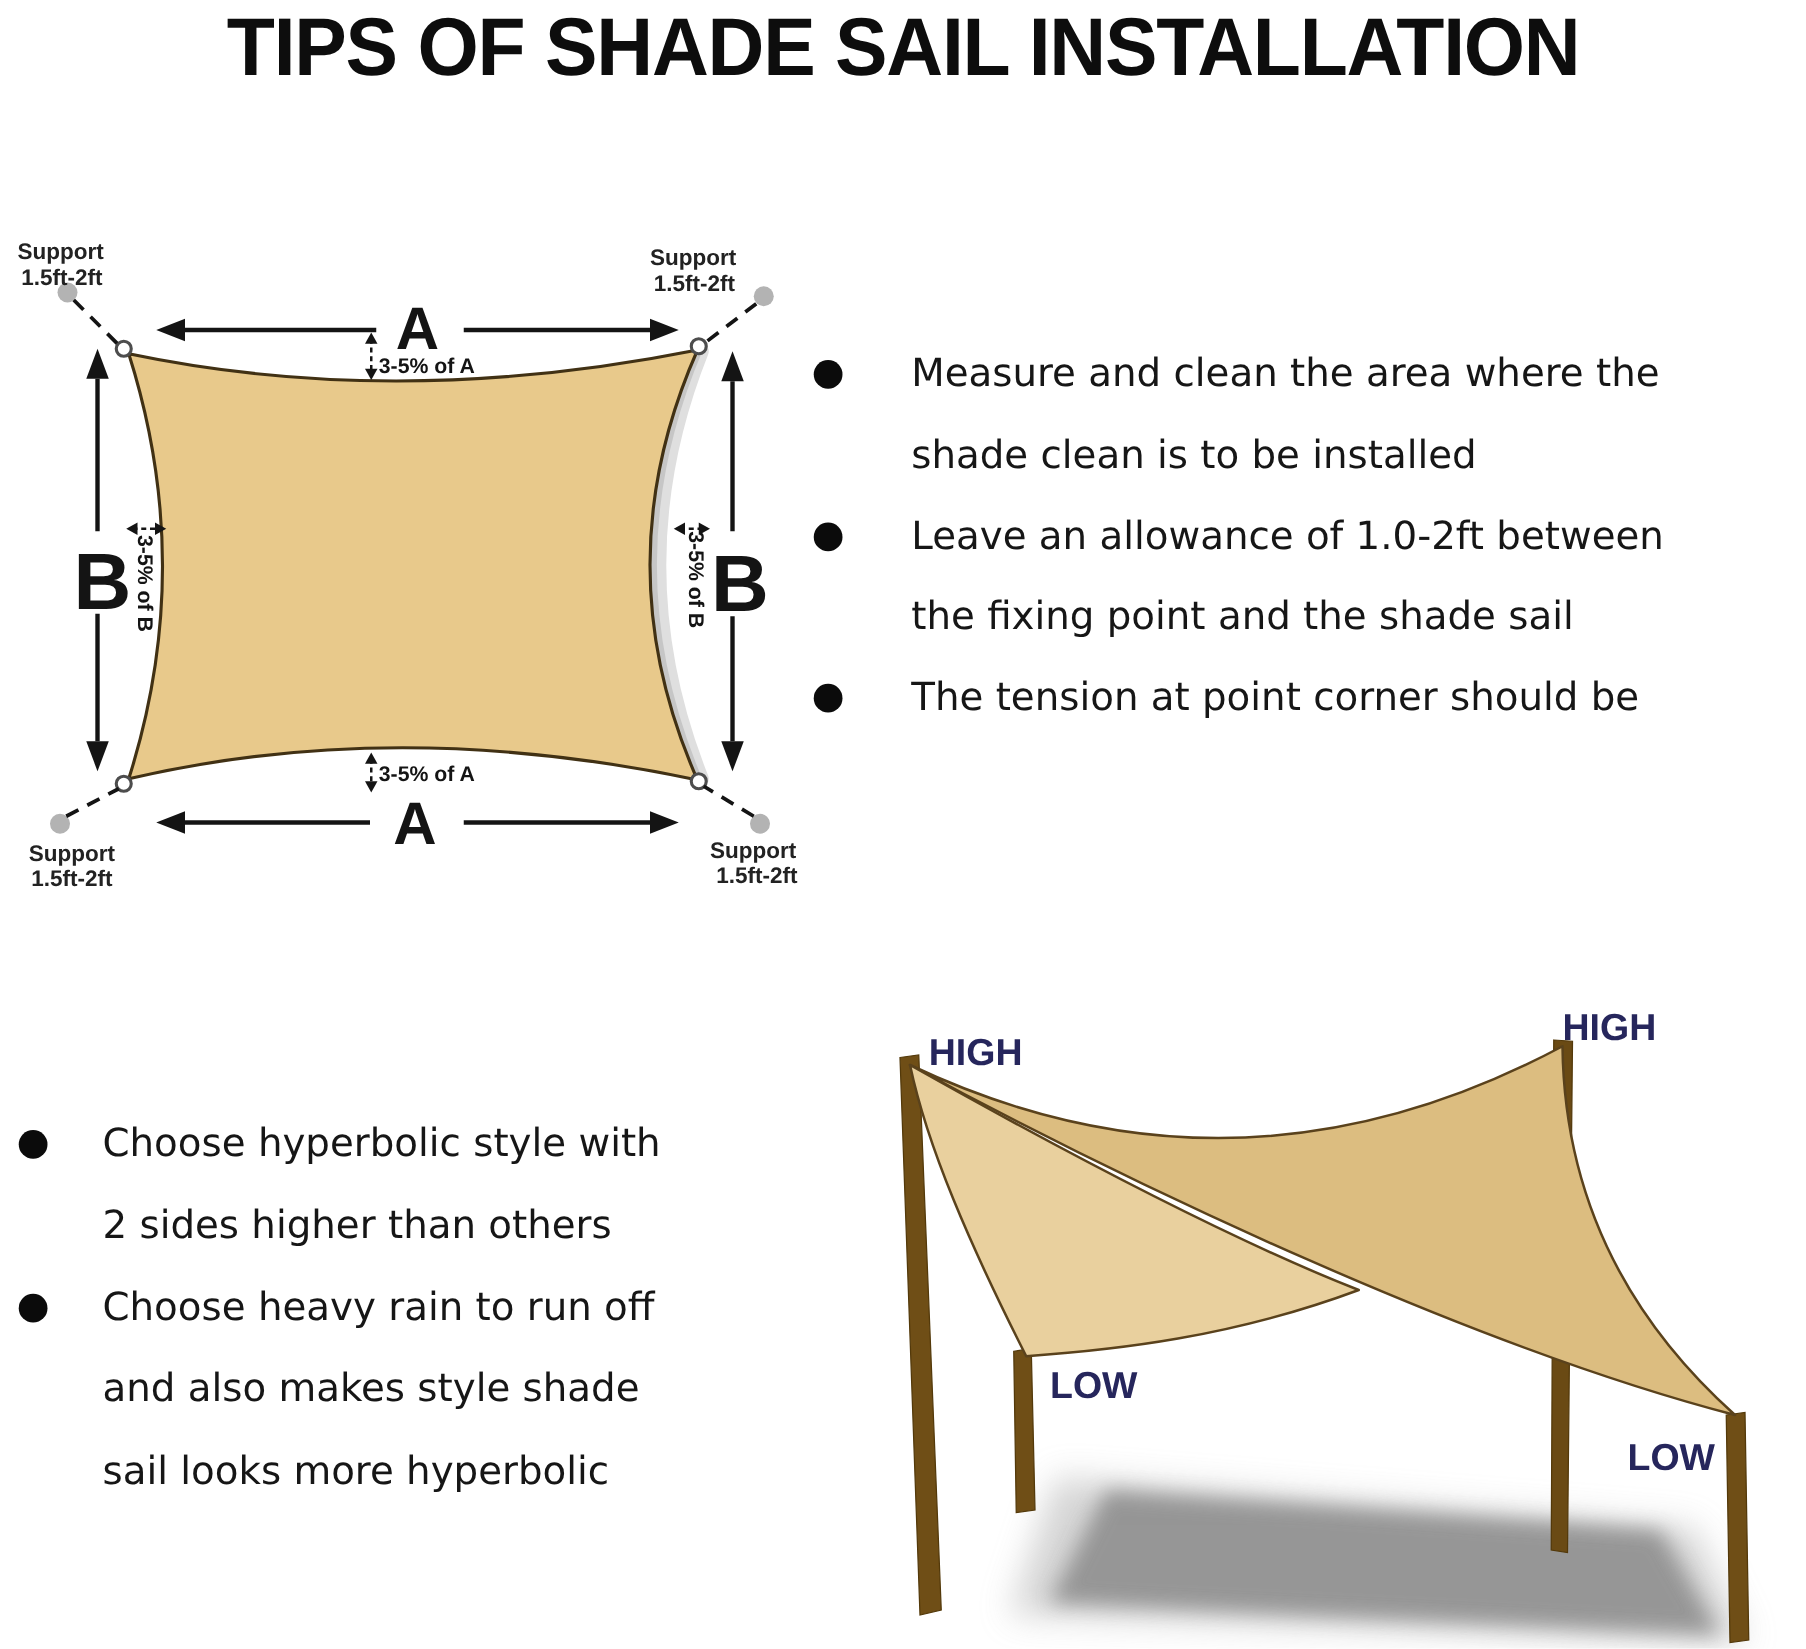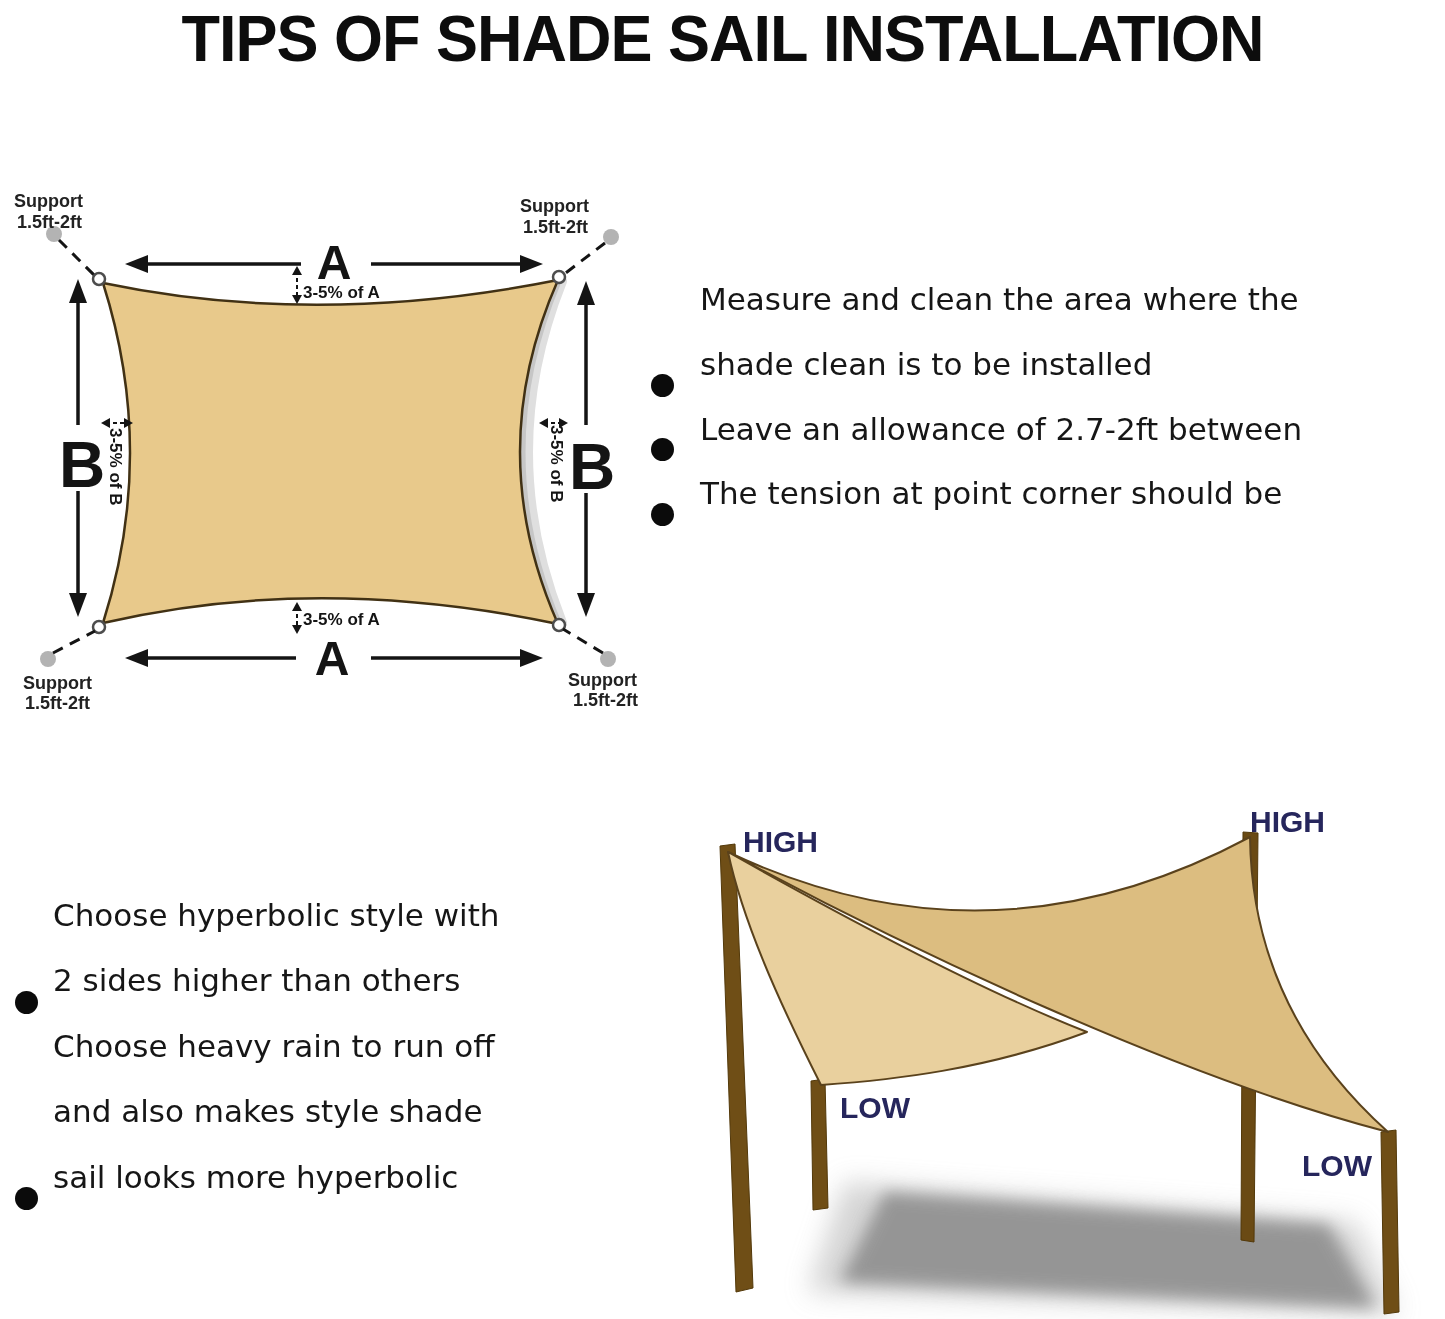--- a/index.html
+++ b/index.html
@@ -8,21 +8,21 @@
   .title{position:absolute;top:2px;left:0;width:1445px;text-align:center;
          font-family:"Liberation Sans",sans-serif;font-weight:bold;
          font-size:63px;letter-spacing:-1px;color:#0d0d0d;white-space:nowrap;
          transform:scaleY(1.04);}
   .svg-abs{position:absolute;}
   #sail-diagram{left:0;top:175px;}
   #hyperbolic-illustration{left:640px;top:780px;}
   .tiplist{position:absolute;}
   #tips-right{left:648px;top:267px;width:796px;}
   #tips-left{left:15px;top:883px;width:640px;}
-  .tip{display:flex;align-items:flex-end;}
+  .tip{display:flex;align-items:flex-start;gap:29px;}
   .tip .bullet{flex:none;width:23px;height:23px;border-radius:50%;
                background:#0b0b0b;margin:21px 26px 0 3px;}
   #tips-left .tip .bullet{margin:21px 15px 0 0;}
   .tip .lines{font-family:"DejaVu Sans",sans-serif;font-size:31px;
               line-height:64.8px;color:#161616;white-space:nowrap;}
   #tips-left .tip .lines{line-height:65.4px;}
   svg text{font-family:"Liberation Sans",sans-serif;fill:#141414;}
   .dimA{font-size:48px;font-weight:bold;}
   .dimB{font-size:64px;font-weight:bold;}
   .sag{font-size:17px;font-weight:bold;}
@@ -137,21 +137,22 @@
   <div class="tip">
     <span class="bullet"></span>
     <div class="lines">
       <div>Measure and clean the area where the</div>
       <div>shade clean is to be installed</div>
     </div>
   </div>
   <div class="tip">
     <span class="bullet"></span>
     <div class="lines">
-      <div>Leave an allowance of 2.7-2ft between</div>
+      <div>Leave an allowance of 1.0-2ft between</div>
+      <div>the fixing point and the shade sail</div>
     </div>
   </div>
   <div class="tip">
     <span class="bullet"></span>
     <div class="lines">
       <div>The tension at point corner should be</div>
     </div>
   </div>
 </div>
 

